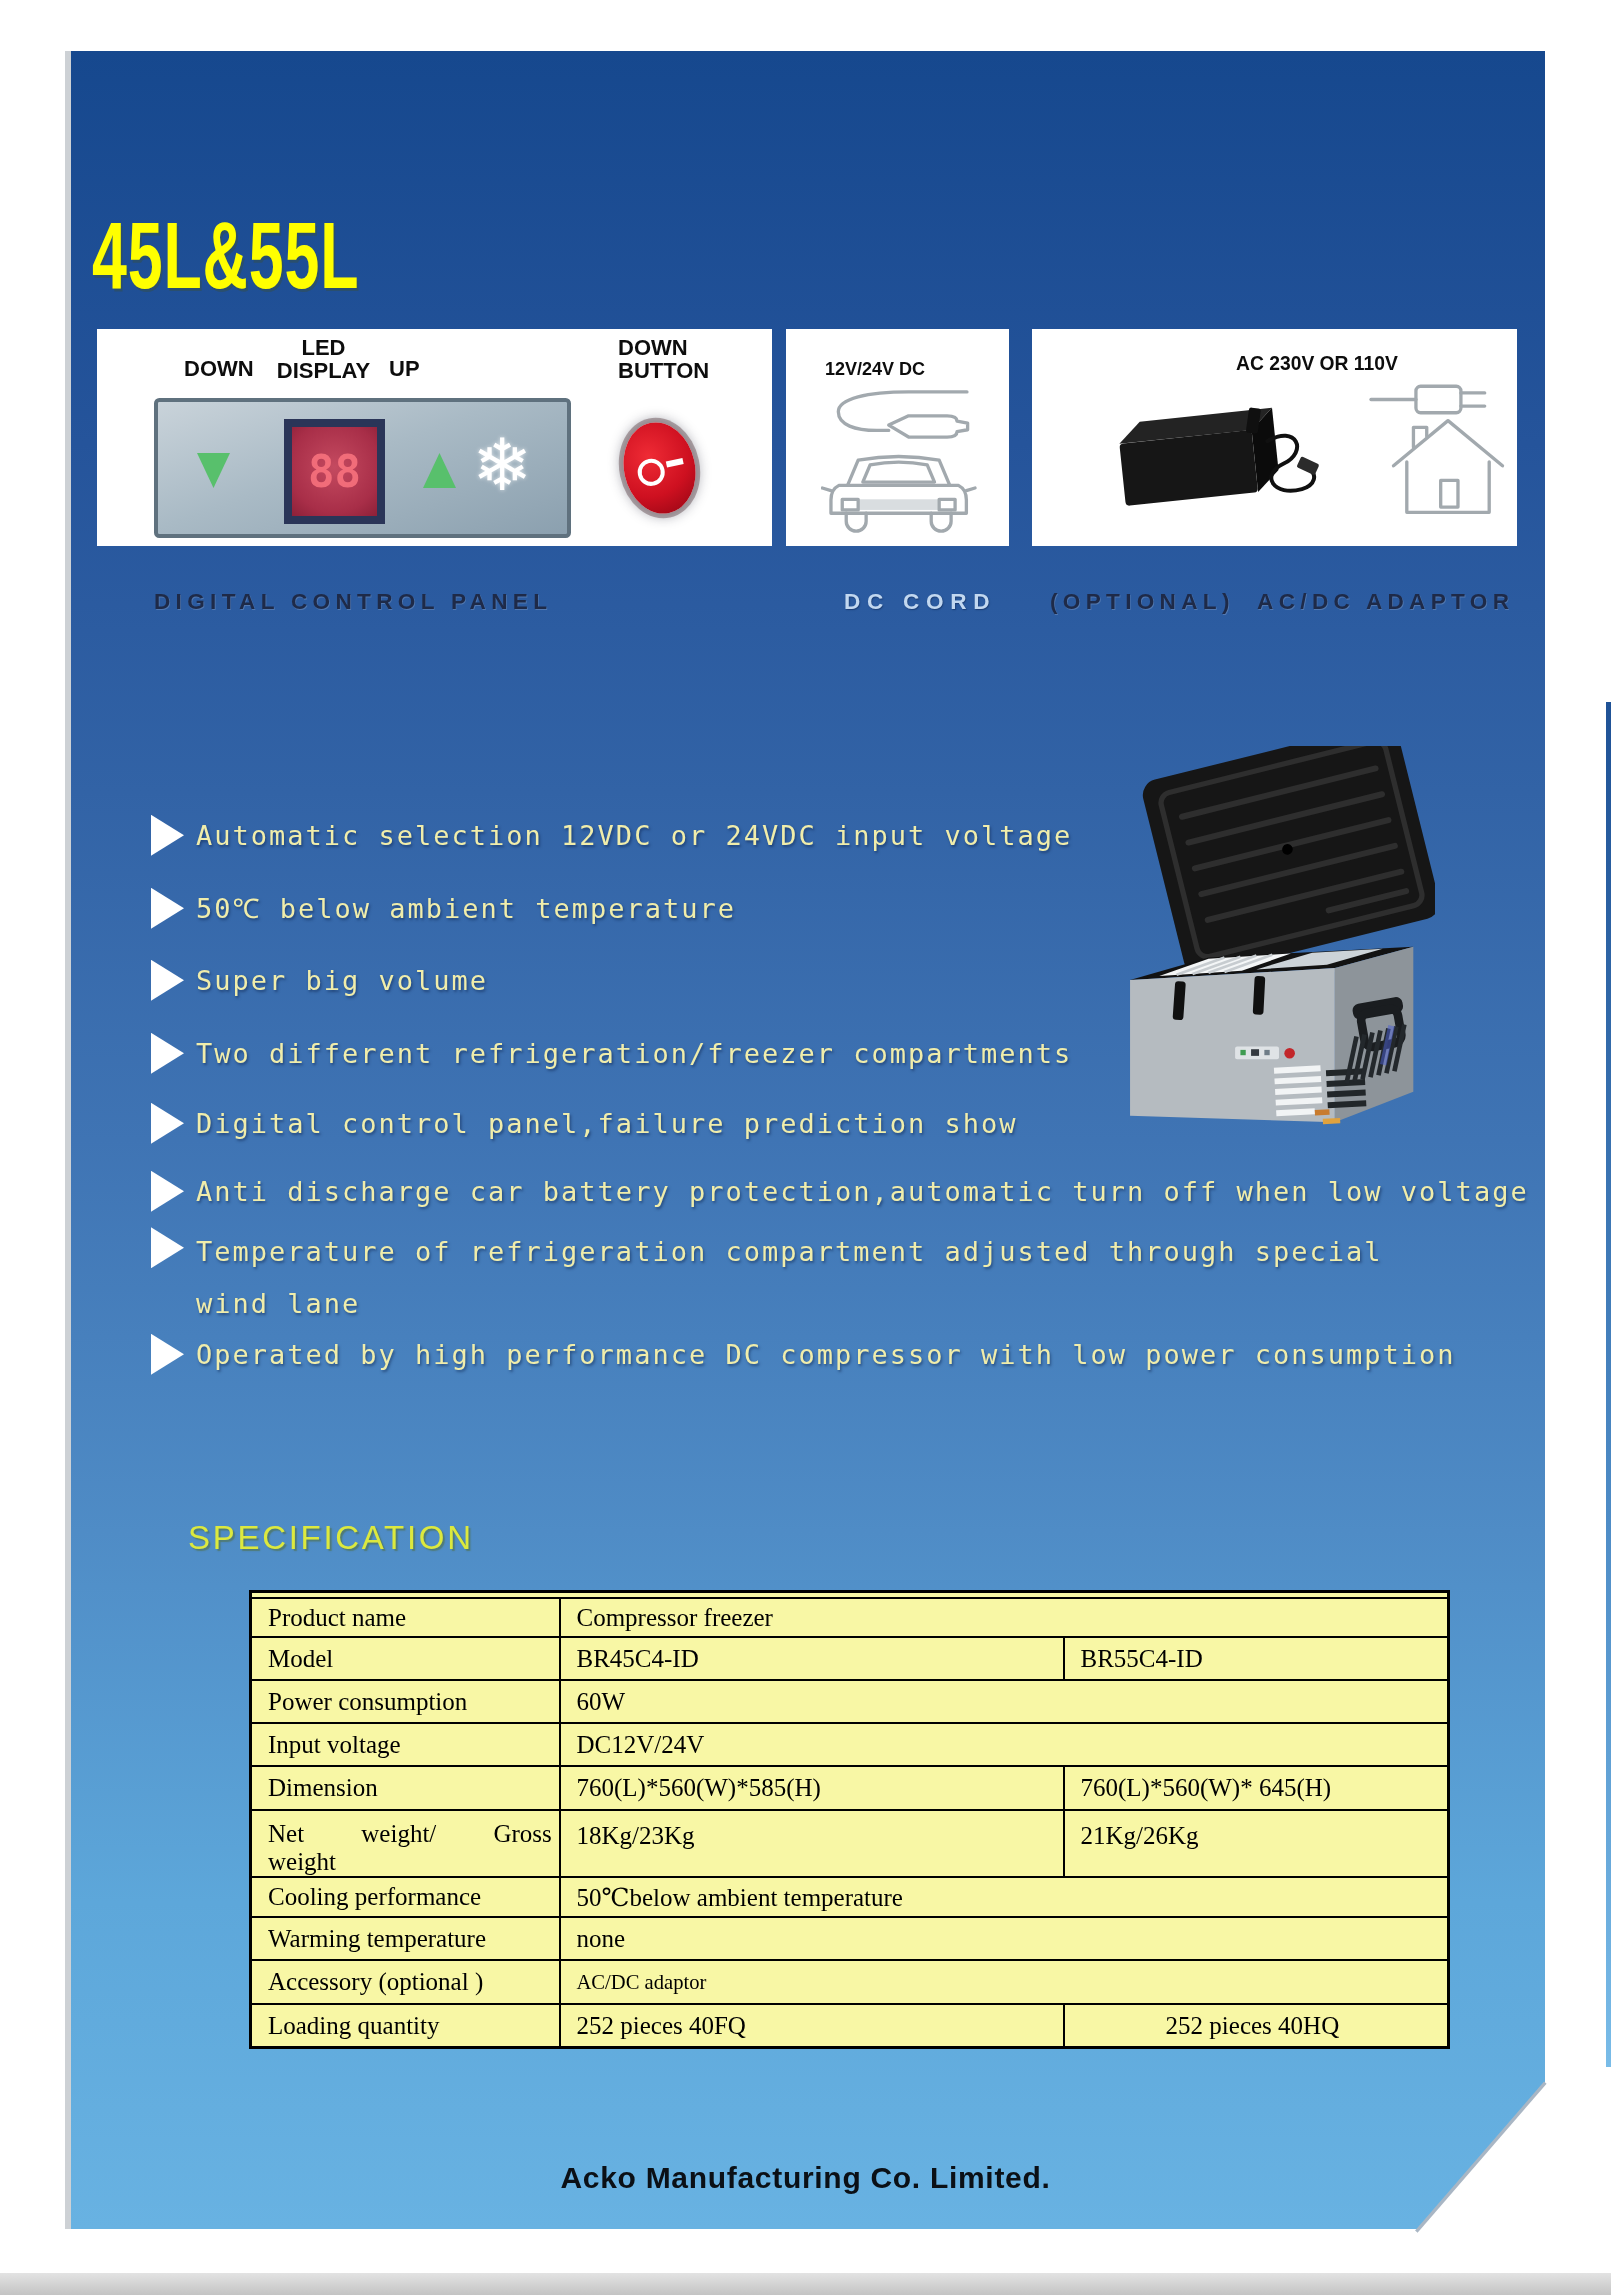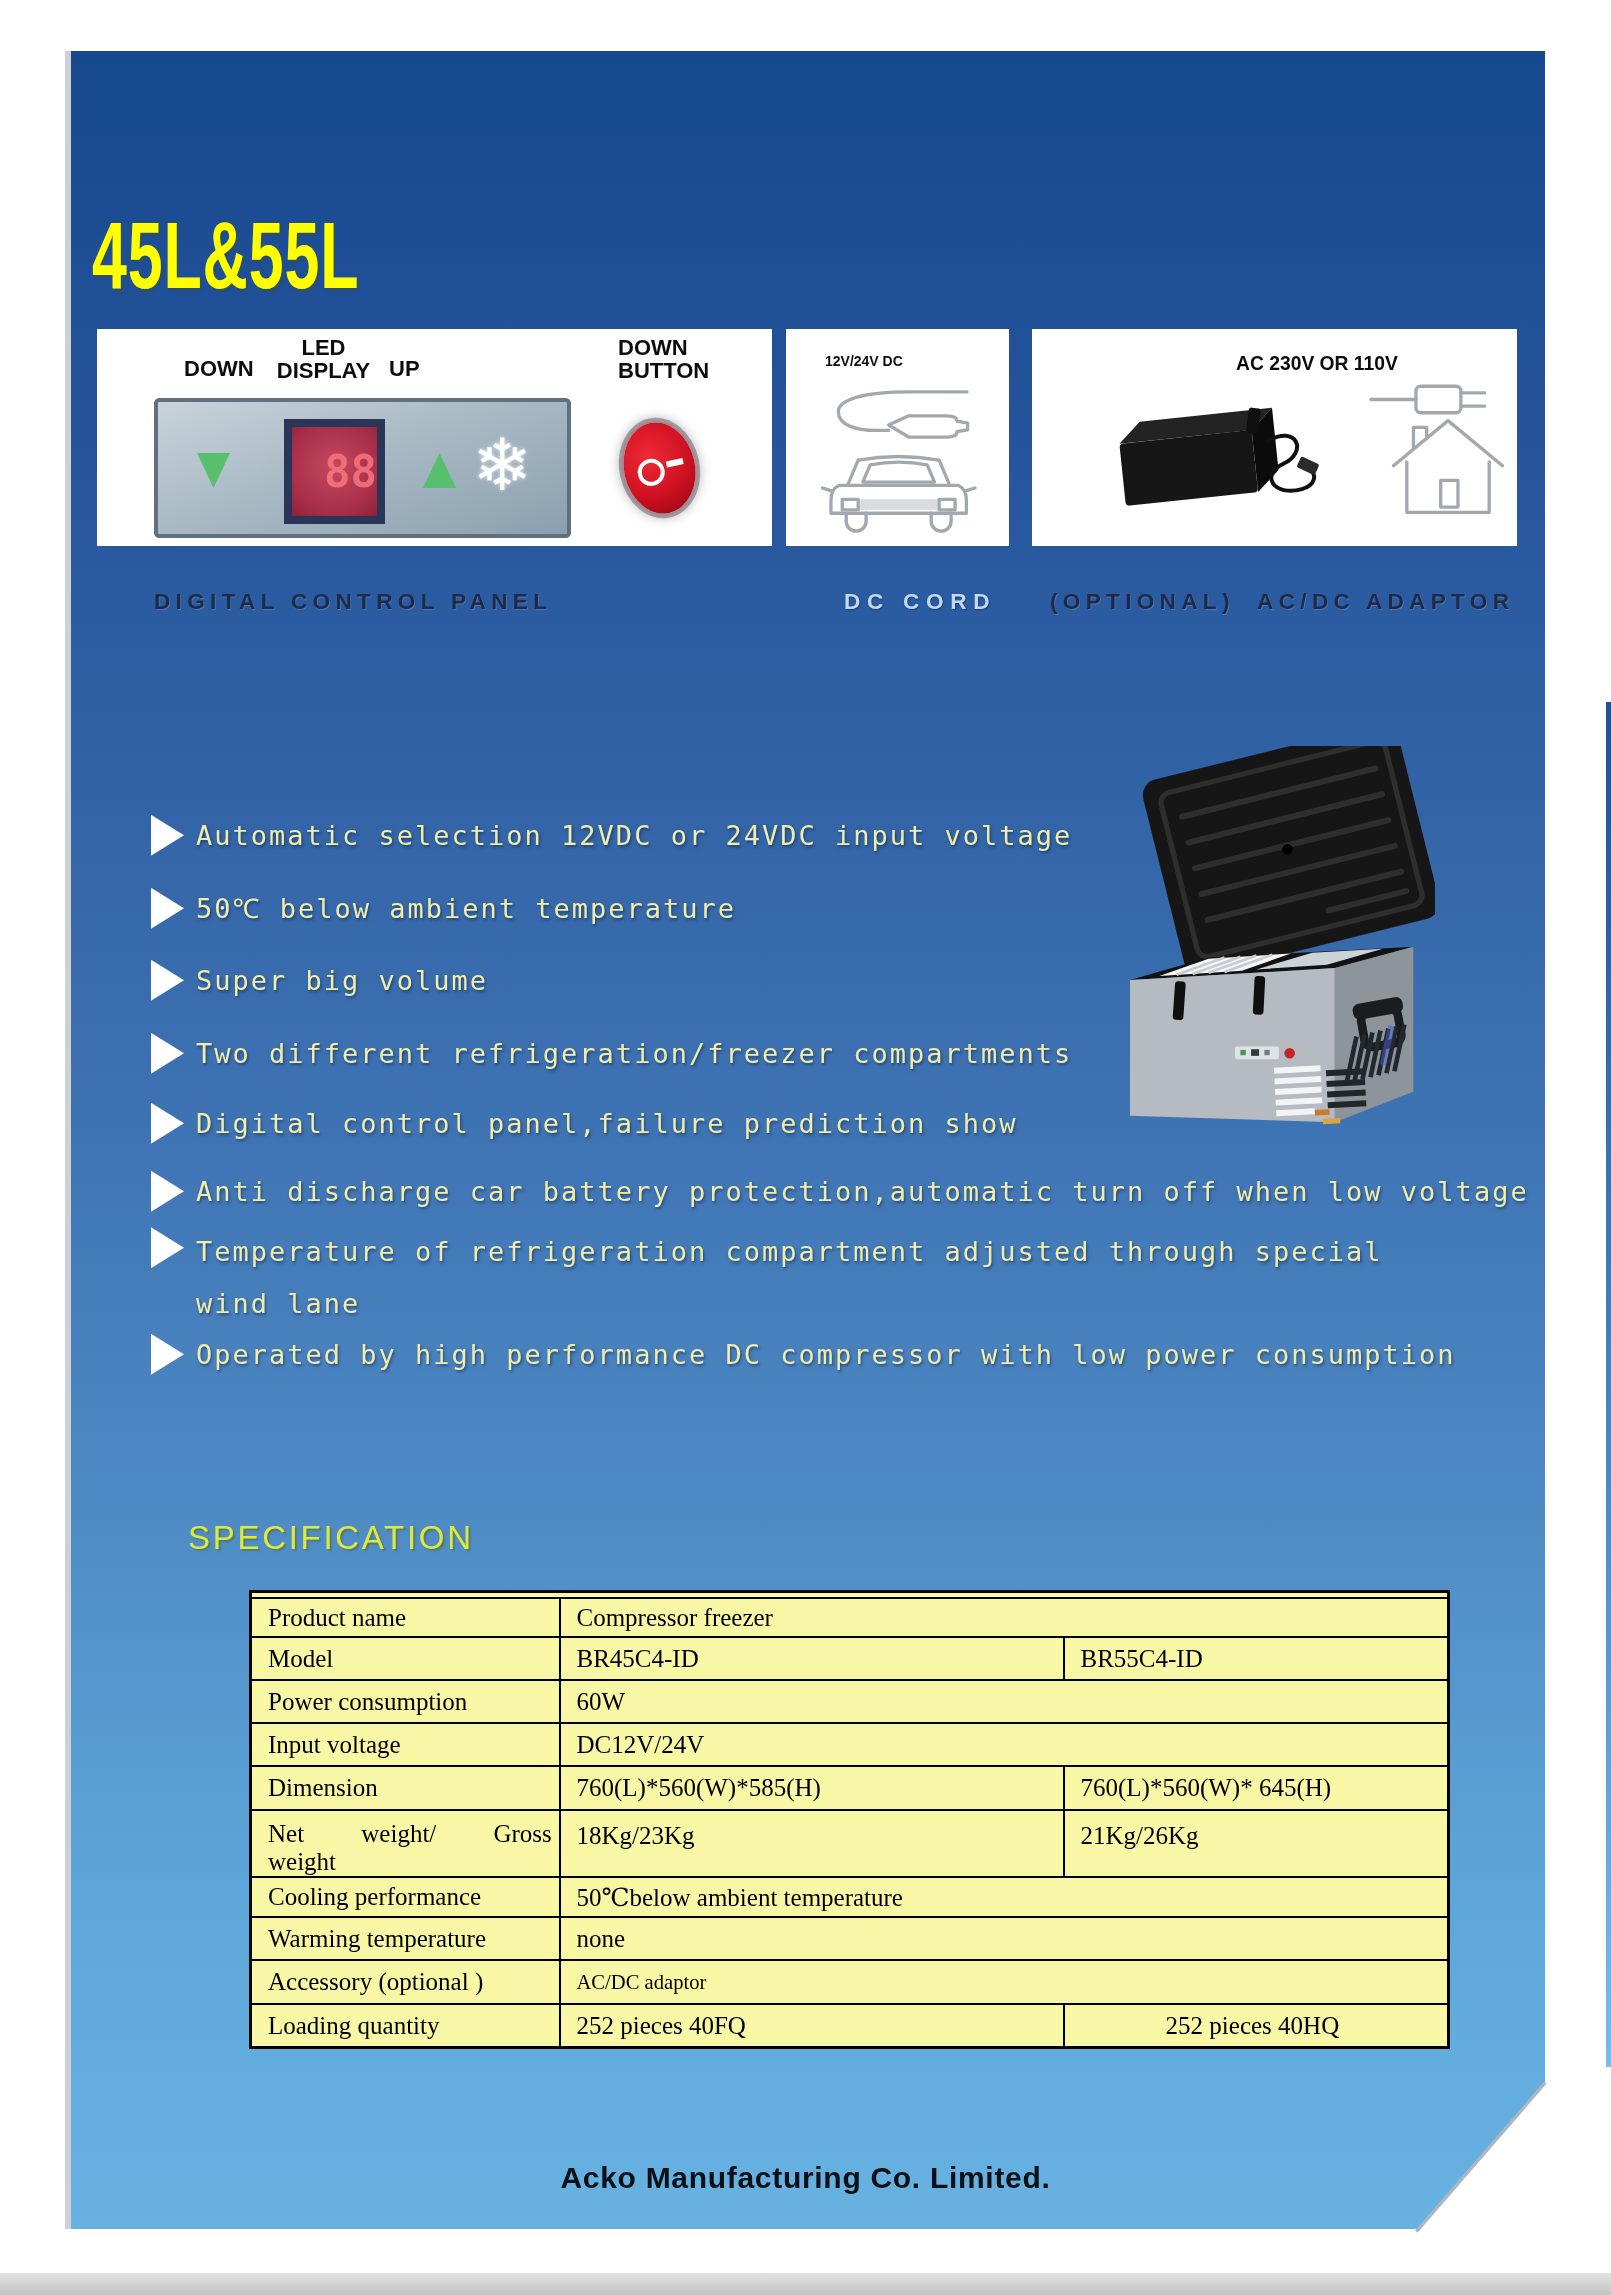--- a/index.html
+++ b/index.html
@@ -33,21 +33,21 @@
 
   
   #cp-device{position:absolute;left:57px;top:69px;width:417px;height:140px;border:4.7px solid #5f717e;border-radius:5.3px;
     background:linear-gradient(160deg,#c9d3da 0%,#a9bac5 45%,#8ba0af 100%);box-sizing:border-box;}
   .cp-arrow{position:absolute;width:33px;height:35px;background:#58c06c;
     filter:drop-shadow(0 0 6.7px rgba(150,255,170,.8));}
   #cp-down{left:39px;top:51px;clip-path:polygon(0 0,100% 0,50% 100%);}
   #cp-up{left:265px;top:51px;clip-path:polygon(50% 0,100% 100%,0 100%);}
   #cp-led{position:absolute;left:126px;top:17.3px;width:101px;height:105px;box-sizing:border-box;
     border:8.7px solid #2a3558;background:radial-gradient(circle at 50% 45%,#c44a60 0%,#a82e48 70%,#8d2038 100%);
-    display:flex;align-items:center;justify-content:flex-end;}
+    display:flex;align-items:center;justify-content:center;}
   #cp-led span{font-family:"DejaVu Sans Mono",monospace;font-size:44px;font-weight:bold;color:rgba(255,120,130,.8);}
   #cp-snow{position:absolute;left:314px;top:27px;font-size:72px;line-height:72px;color:#ffffff;
     text-shadow:0 0 4px rgba(255,255,255,.7);}
   #power-btn{position:absolute;left:527px;top:93px;width:71px;height:92px;border-radius:50%;
     background:radial-gradient(circle at 38% 35%,#ef2b35 0%,#ce1020 55%,#8f0513 100%);
     box-shadow:0 0 0 4.7px rgba(60,30,35,.35), 0 0 12px 4px rgba(40,40,60,.35);transform:rotate(-12deg);}
   #power-btn .ring{position:absolute;left:13.3px;top:35px;width:18.6px;height:18.6px;border:4.7px solid #ffffff;border-radius:50%;}
   #power-btn .dash{position:absolute;left:43px;top:41px;width:17.3px;height:6px;background:#ffffff;}
 
   
@@ -114,21 +114,21 @@
       <span id="cp-snow">❄</span>
     </div>
 
     <div id="power-btn">
       <span class="ring"></span>
       <span class="dash"></span>
     </div>
   </div>
 
   <div id="box-dc" class="white-box">
-    <div class="box-label" style="left:39px;top:21px;font-size:14px;">12V/24V DC</div>
+    <div class="box-label" style="left:39px;top:29px;font-size:18px;">12V/24V DC</div>
     <svg class="abs" style="left:35px;top:55px;" width="156" height="61" viewBox="0 0 235 92">
       <path class="lineart" d="M220,12 h-88 c-62,0 -106,10 -106,30 c0,20 26,28 58,28 h18"></path>
       <path class="lineart" d="M102,62 l30,-14 h58 c9,0 15,3 15,8 l16,3 v10 l-16,3 c0,5 -6,8 -15,8 h-58 z" fill="#ffffff"></path>
     </svg>
     <svg class="abs" style="left:35px;top:119px;" width="156" height="88" viewBox="0 0 235 132">
       <path class="lineart" d="M40,56 L56,18 Q117,7 178,18 L194,56"></path>
       <path class="lineart" d="M63,51 L74,25 Q117,17 160,25 L171,51 Z"></path>
       <path class="lineart" d="M27,56 H207 Q219,62 219,78 V98 H15 V78 Q15,62 27,56 Z"></path>
       <path class="lineart" d="M15,64 L2,60 M219,64 L232,60"></path>
       <rect x="58" y="77" width="118" height="16" fill="#d9dde0" stroke="none"></rect>

